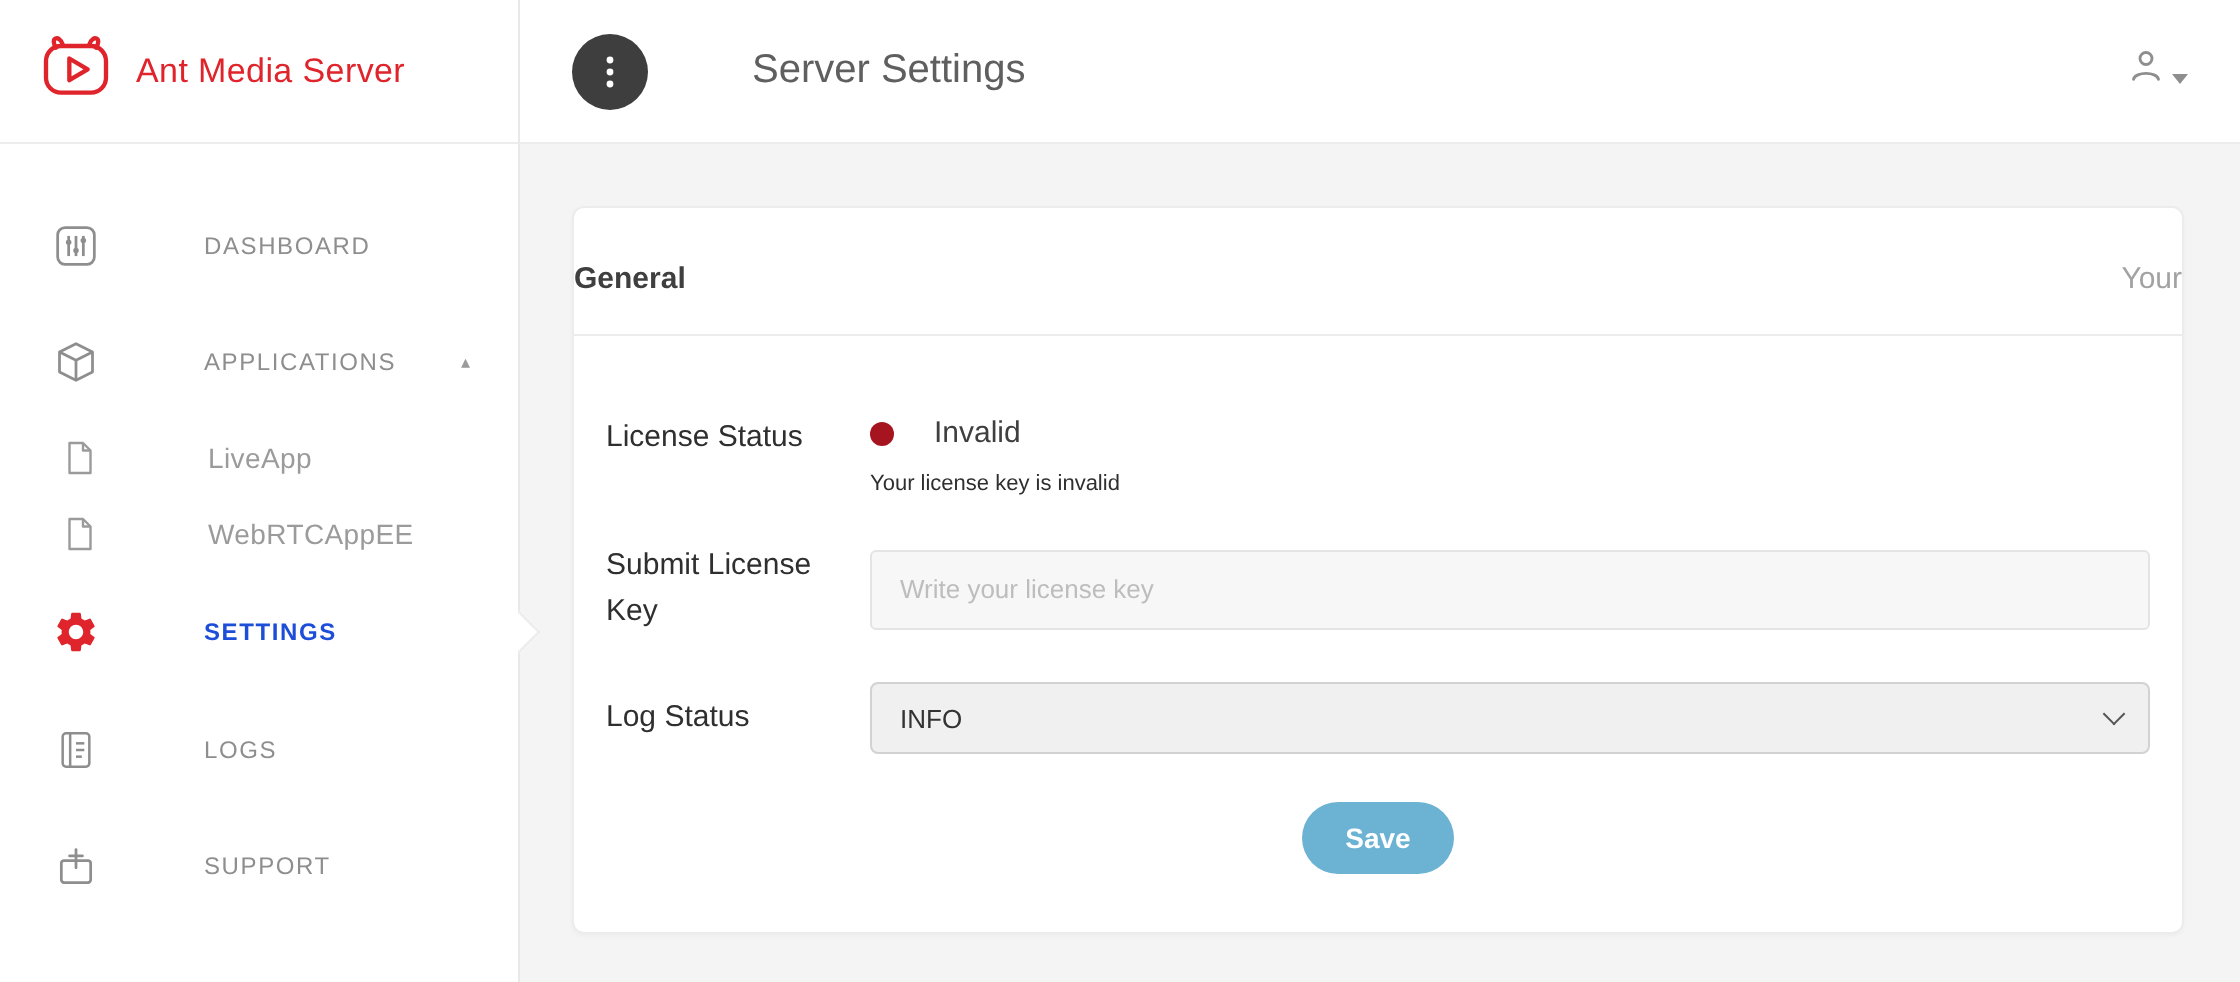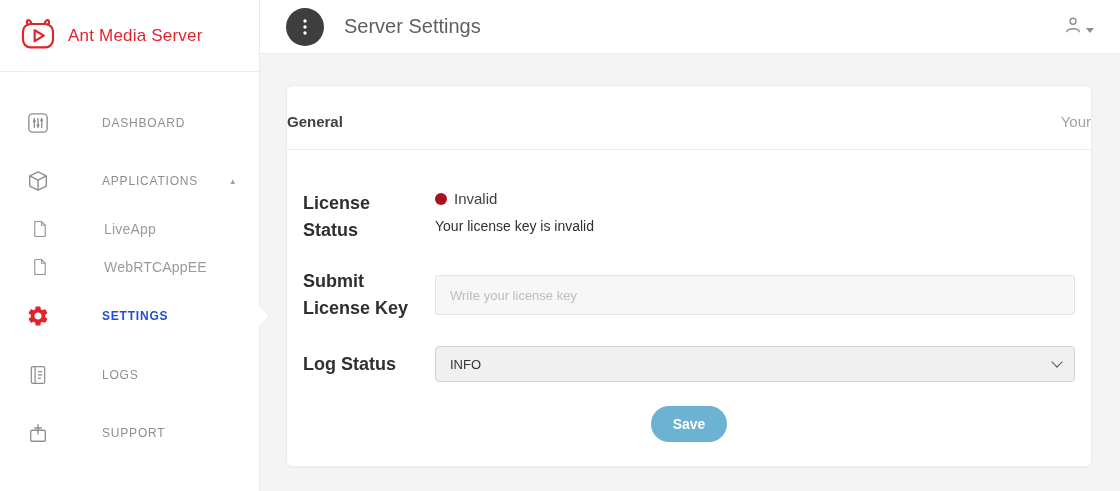--- a/index.html
+++ b/index.html
@@ -49,20 +49,21 @@
     z-index: 3;
   }
 
   
   .main { flex: 1; display: flex; flex-direction: column; min-width: 0; }
   .topbar {
     height: 72px; background: #ffffff;
     border-bottom: 1px solid #ececec;
     display: flex; align-items: center;
     padding: 0 26px;
+    gap: 32px;
   }
   .menu-btn {
     width: 38px; height: 38px; border-radius: 50%;
     background: #3e3e3e; border: none; cursor: pointer;
     display: inline-flex; align-items: center; justify-content: center;
   }
   .page-title { font-size: 20px; font-weight: 500; color: #5f5f5f; margin-left: 20px; }
   .user-menu { margin-left: auto; display: flex; align-items: center; gap: 3px; cursor: pointer; }
   .user-caret {
     width: 0; height: 0; border-left: 4px solid transparent;
@@ -81,26 +82,26 @@
     display: flex; justify-content: space-between; gap: 36px;
     padding: 27px 0 19px 0;
     border-bottom: 1px solid #ececec;
   }
   .tab { font-size: 15px; color: #a2a2a2; cursor: pointer; }
   .tab.active { color: #3f3f3f; font-weight: 700; }
 
   .form { padding: 40px 16px 24px 16px; }
   .row { display: grid; grid-template-columns: 132px 1fr; margin-bottom: 24px; }
   .row.center { align-items: center; }
-  .form-label { font-size: 18px; font-weight: 700; color: #2f2f2f; line-height: 1.5; padding-right: 10px; }
-
-  .status-line { display: flex; align-items: center; gap: 7px; }
+  .form-label { font-size: 15px; font-weight: 400; color: #2f2f2f; line-height: 1.5; padding-right: 10px; }
+
+  .status-line { display: flex; align-items: center; gap: 20px; }
   .status-dot { width: 12px; height: 12px; border-radius: 50%; background: #a61420; display: inline-block; }
   .status-value { font-size: 15px; color: #3f3f3f; }
-  .status-note { font-size: 14px; color: #2f2f2f; margin-top: 11px; }
+  .status-note { font-size: 11px; color: #2f2f2f; margin-top: 11px; }
 
   .license-input {
     width: 100%; height: 40px;
     background: #f7f7f7; border: 1px solid #e4e4e4; border-radius: 3px;
     padding: 0 14px; font-size: 13px; color: #444;
     font-family: "Liberation Sans", "DejaVu Sans", sans-serif;
     outline: none;
   }
   .license-input::placeholder { color: #bdbdbd; }
 

